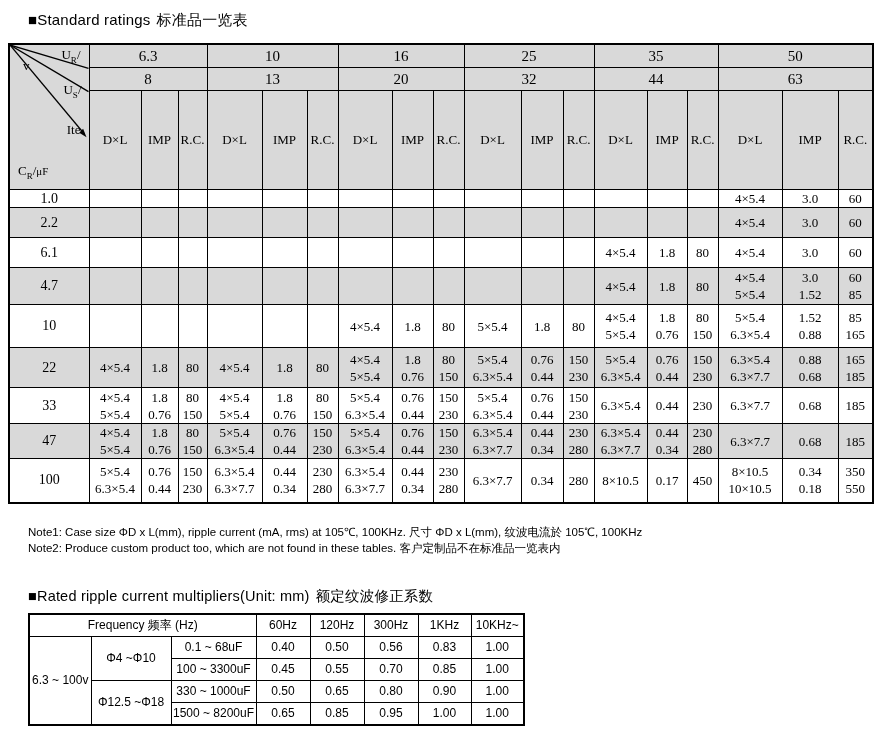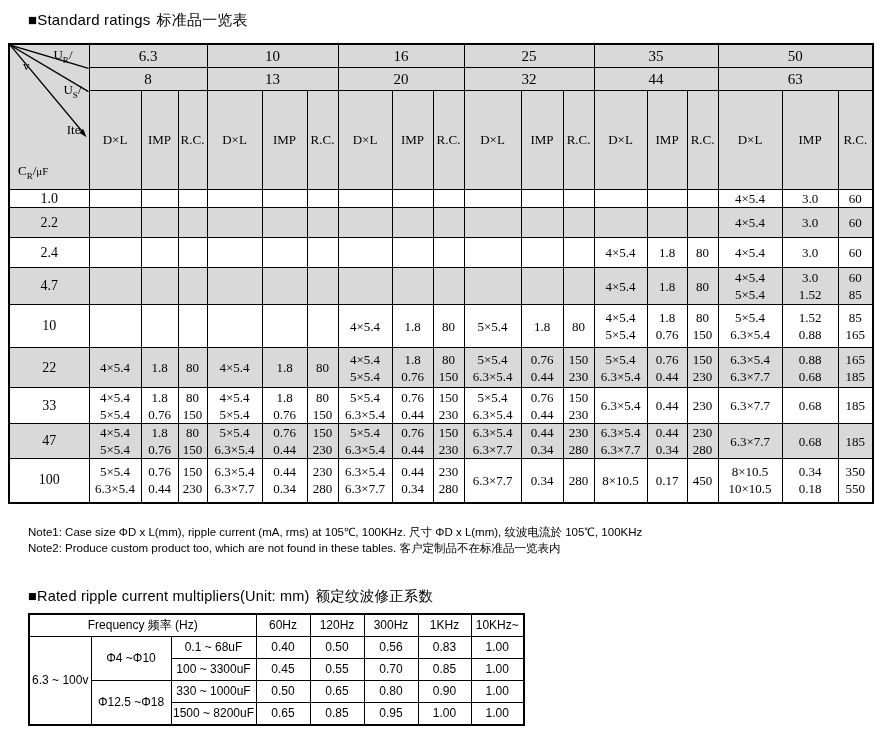--- a/index.html
+++ b/index.html
@@ -14,21 +14,21 @@
   tr.vrow td{height:22px;font-size:15px;}
   tr.subh td{height:98px;font-size:13px;vertical-align:middle;}
   tr.shade td{background:#d9d9d9;}
   td.cap{font-size:14px;}
   td.val div{line-height:17px;font-size:13px;}
   td.val{font-size:13px;vertical-align:middle;}
   
   td.corner{position:relative;background:#d9d9d9;padding:0;}
   td.corner svg{position:absolute;left:0;top:0;width:100%;height:100%;}
   td.corner .lab{position:absolute;font-size:13px;}
-  .lab.ur{top:2px;right:16px;}
+  .lab.ur{top:2px;right:8px;}
   .lab.vu{top:13px;left:13px;font-size:11px;}
   .lab.us{top:37px;right:7px;}
   .lab.ite{top:77px;right:8px;}
   .lab.cr{bottom:8px;left:8px;font-size:15px;}
   .lab sub{font-size:9px;}
   .lab .unit{font-size:11px;}
   
   .notes{margin:20px 7px 0 28px;font-size:11.5px;line-height:16px;}
   
   .sec-title.second{margin-top:31px;font-size:14.5px;}
@@ -163,21 +163,21 @@
           <div>4×5.4</div>
         </td>
         <td class="val">
           <div>3.0</div>
         </td>
         <td class="val">
           <div>60</div>
         </td>
       </tr>
       <tr style="height: 30px;">
-        <td class="cap">2.4</td>
+        <td class="cap">6.1</td>
         <td class="val"></td>
         <td class="val"></td>
         <td class="val"></td>
         <td class="val"></td>
         <td class="val"></td>
         <td class="val"></td>
         <td class="val"></td>
         <td class="val"></td>
         <td class="val"></td>
         <td class="val"></td>

